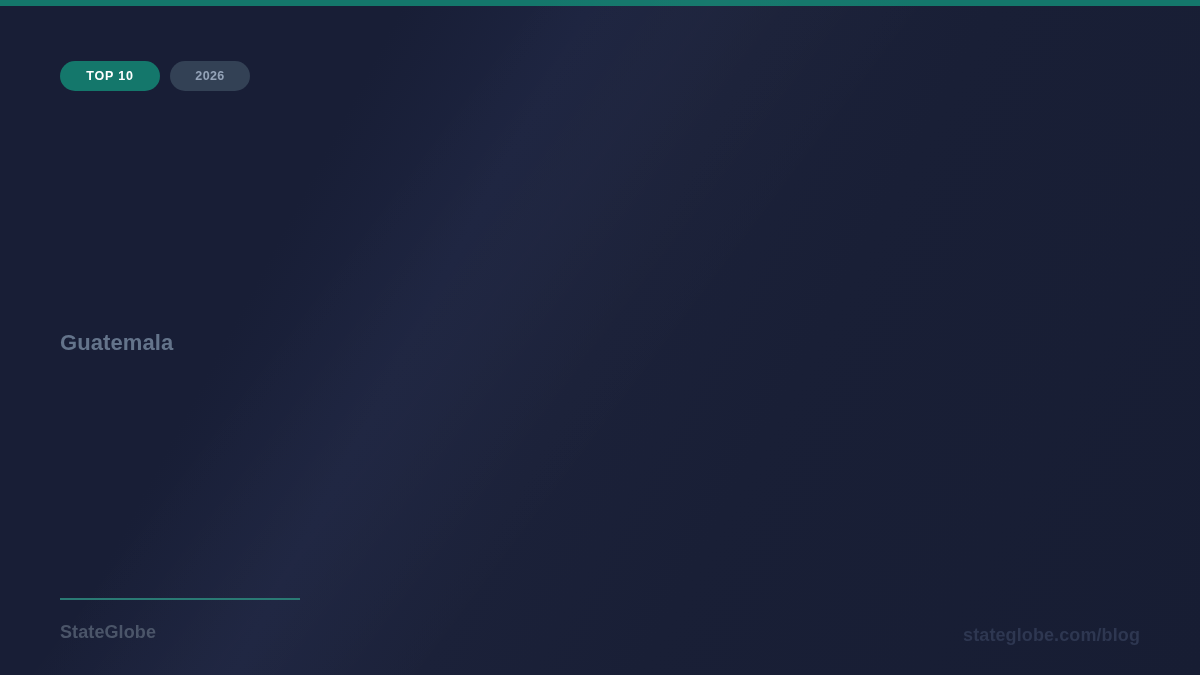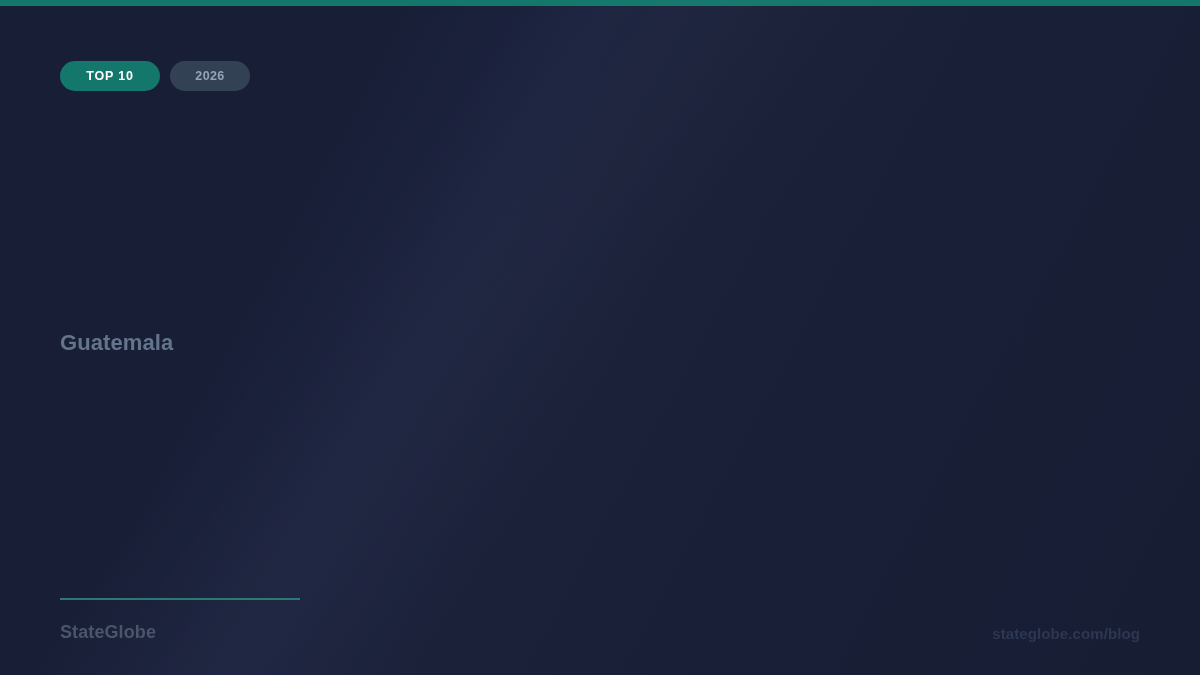--- a/index.html
+++ b/index.html
@@ -127,21 +127,21 @@
     font-weight: bold;
     color: #4b5569;
     letter-spacing: 0.1px;
   }
 
   .footer-url {
     position: absolute;
     right: 60px;
     top: 625px;
     margin: 0;
-    font-size: 15px;
+    font-size: 18px;
     font-weight: bold;
     color: #2e3751;
     letter-spacing: 0.1px;
   }
 </style>
 </head>
 <body>
 
 <div class="slide">
 

